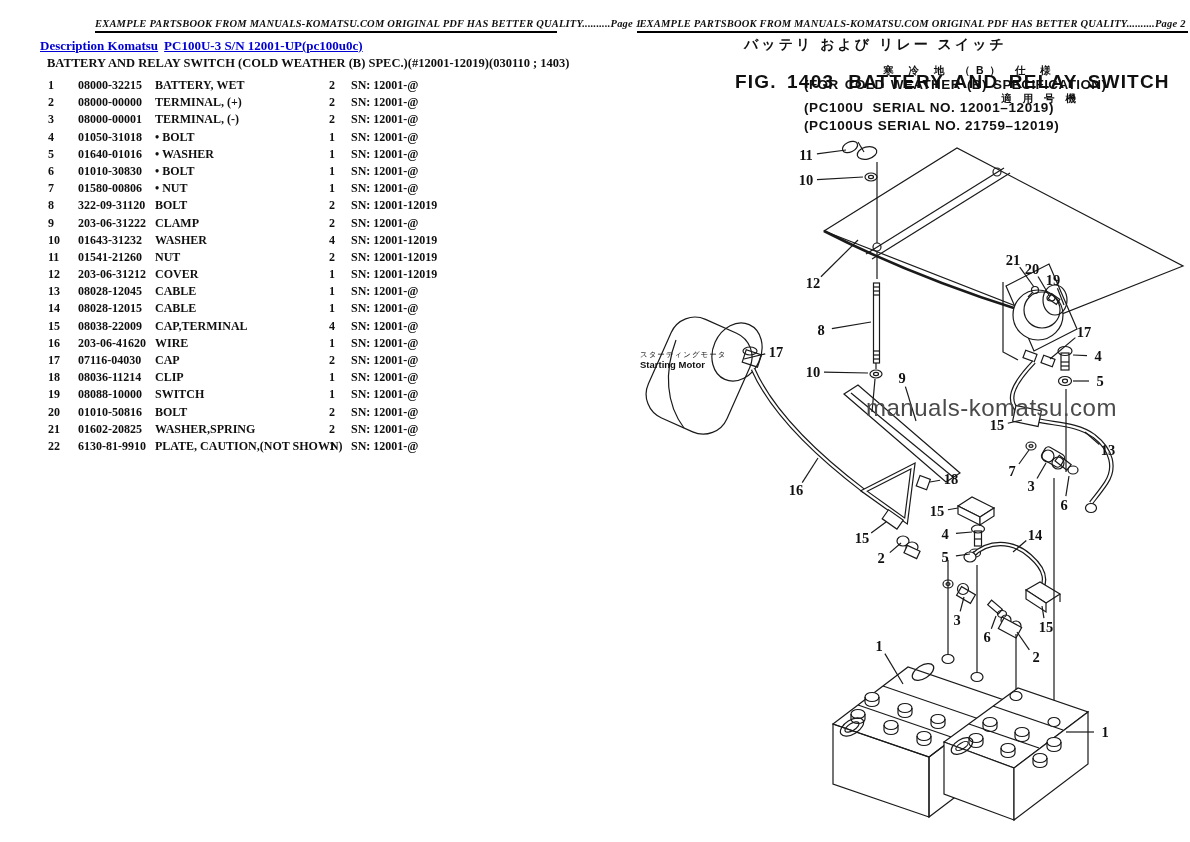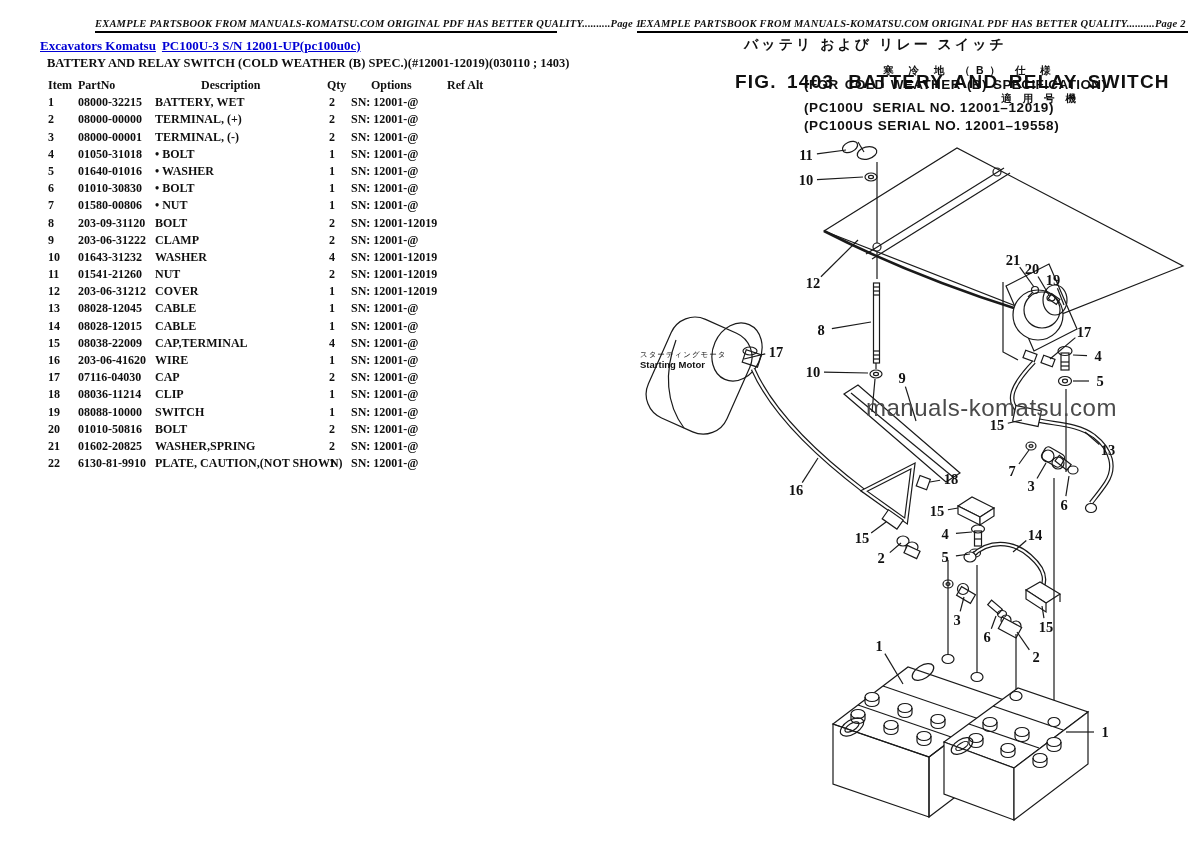--- a/index.html
+++ b/index.html
@@ -51,34 +51,26 @@
 </style>
 </head>
 <body>
 
 <div class="sheet" style="--link: #0000d4; --ink: #101010; --wm: #4a4a4a;">
 
   <div>
     <div class="running-head left">EXAMPLE PARTSBOOK FROM MANUALS-KOMATSU.COM ORIGINAL PDF HAS BETTER QUALITY..........Page 1</div>
 
     <div class="linkline">
-      <a>Excavators Komatsu</a><a>PC100U-3 S/N 12001-UP(pc100u0c)</a>
+      <a>Description Komatsu</a><a>PC100U-3 S/N 12001-UP(pc100u0c)</a>
     </div>
 
     <div class="doc-title">BATTERY AND RELAY SWITCH (COLD WEATHER (B) SPEC.)(#12001-12019)(030110 ; 1403)</div>
 
     <div class="parts-table" id="parts-table">
-        <div class="tr head">
-          <div class="c-item">Item</div>
-          <div class="c-part">PartNo</div>
-          <div class="c-desc">Description</div>
-          <div class="c-qty">Qty</div>
-          <div class="c-opt">Options</div>
-          <div class="c-ref">Ref Alt</div>
-        </div>
         <div class="tr">
           <div class="c-item">1</div>
           <div class="c-part">08000-32215</div>
           <div class="c-desc">BATTERY, WET</div>
           <div class="c-qty">2</div>
           <div class="c-opt">SN: 12001-@</div>
           <div class="c-ref"></div>
         </div>
         <div class="tr">
           <div class="c-item">2</div>
@@ -123,21 +115,21 @@
         <div class="tr">
           <div class="c-item">7</div>
           <div class="c-part">01580-00806</div>
           <div class="c-desc">• NUT</div>
           <div class="c-qty">1</div>
           <div class="c-opt">SN: 12001-@</div>
           <div class="c-ref"></div>
         </div>
         <div class="tr">
           <div class="c-item">8</div>
-          <div class="c-part">203-09-31120</div>
+          <div class="c-part">322-09-31120</div>
           <div class="c-desc">BOLT</div>
           <div class="c-qty">2</div>
           <div class="c-opt">SN: 12001-12019</div>
           <div class="c-ref"></div>
         </div>
         <div class="tr">
           <div class="c-item">9</div>
           <div class="c-part">203-06-31222</div>
           <div class="c-desc">CLAMP</div>
           <div class="c-qty">2</div>
@@ -255,21 +247,21 @@
     <div class="running-head right">EXAMPLE PARTSBOOK FROM MANUALS-KOMATSU.COM ORIGINAL PDF HAS BETTER QUALITY..........Page 2</div>
 
     <div class="figtxt jp1">バッテリ および リレー スイッチ</div>
     <div class="figtxt figline">
       <span>FIG. 1403</span><span class="gap"></span><span>BATTERY AND RELAY SWITCH</span>
     </div>
     <div class="figtxt jp2">寒 冷 地 （B） 仕 様</div>
     <div class="figtxt spec">(FOR COLD WEATHER (B) SPECIFICATION)</div>
     <div class="figtxt jp3">適 用 号 機</div>
     <div class="figtxt ser1">(PC100U  SERIAL NO. 12001–12019)</div>
-    <div class="figtxt ser2">(PC100US SERIAL NO. 12001–19558)</div>
+    <div class="figtxt ser2">(PC100US SERIAL NO. 21759–12019)</div>
 
     <svg id="diagram" viewBox="0 0 1190 842">
 
       <g>
         <polygon class="ln" points="824,231 957,148 1183,266 1049,319"></polygon>
         <path class="ln-th" d="M824,231 C900,270 985,300 1049,319"></path>
         <line class="ln" x1="866" y1="254" x2="1004" y2="168"></line>
         <line class="ln" x1="872" y1="259" x2="1010" y2="173"></line>
         <circle class="ln" cx="877" cy="247" r="4"></circle>
         <circle class="ln" cx="997" cy="172" r="4"></circle>

